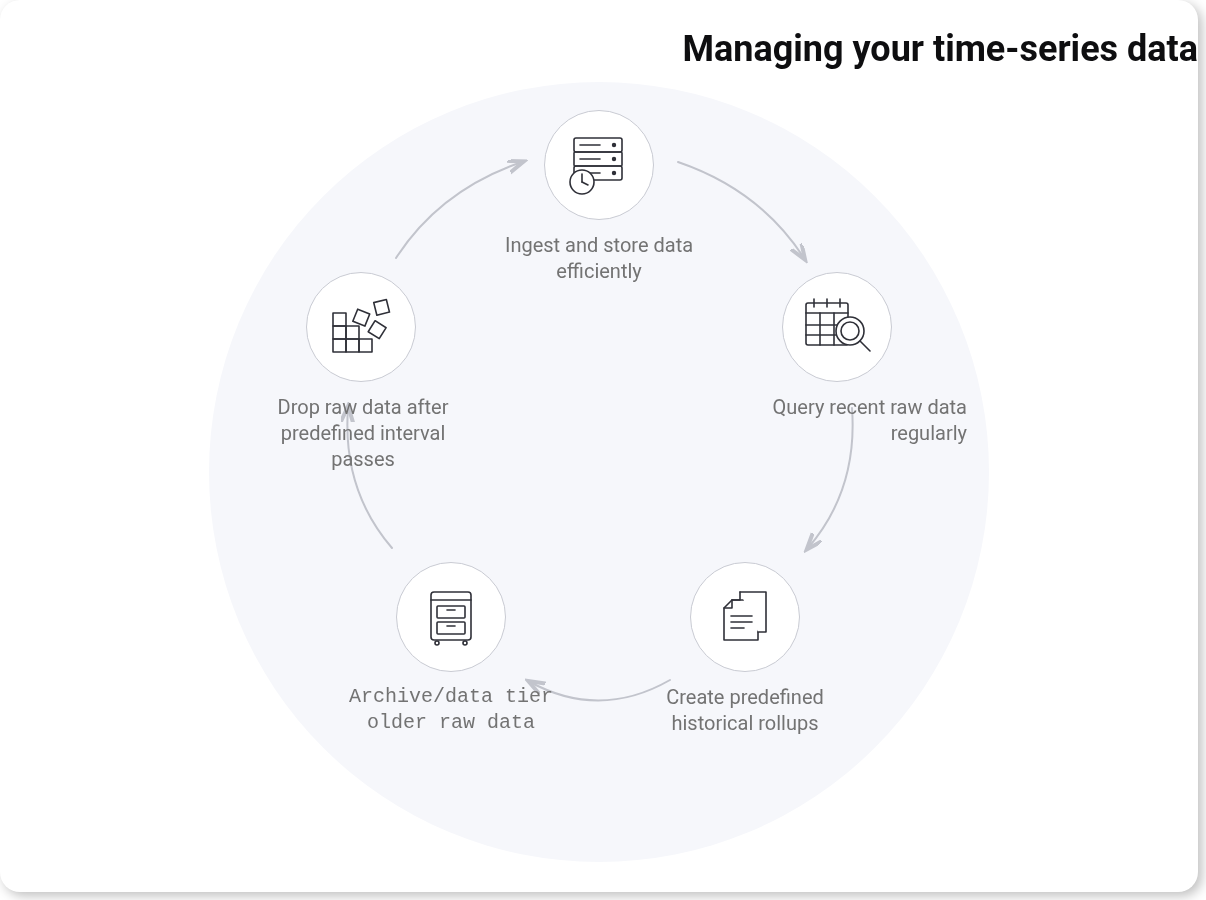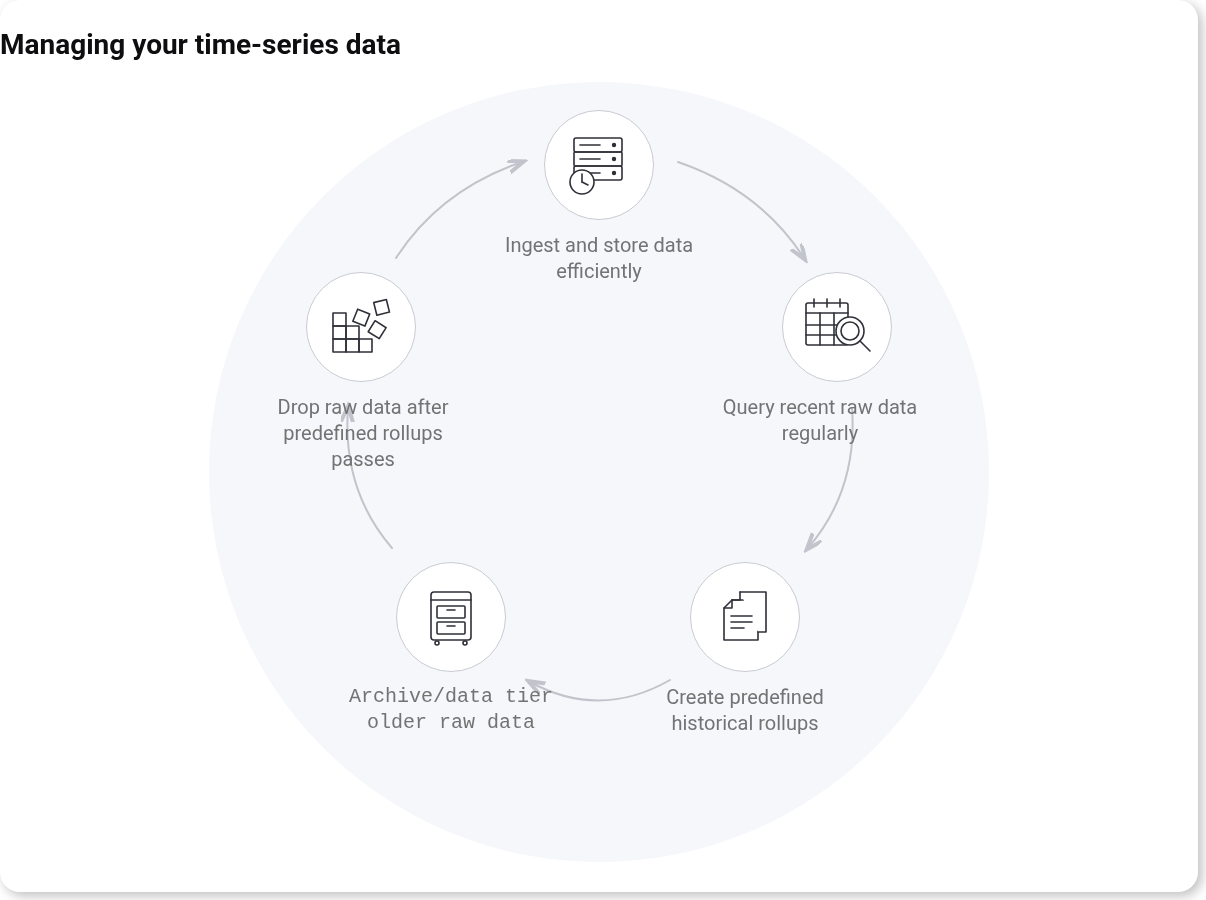--- a/index.html
+++ b/index.html
@@ -20,22 +20,22 @@
     background: #ffffff;
     border-radius: 20px;
     box-shadow: 4px 4px 12px rgba(0,0,0,0.25);
     overflow: hidden;
   }
   .title {
     position: absolute;
     top: 28px;
     left: 0;
     width: 100%;
-    text-align: left;
-    font-size: 28px;
+    text-align: right;
+    font-size: 36px;
     font-weight: 700;
     color: #0e0e10;
   }
   .cycle-bg {
     position: absolute;
     left: 50%;
     top: 82px;
     width: 780px;
     height: 780px;
     margin-left: -390px;
@@ -135,21 +135,21 @@
         <line x1="34" y1="18" x2="34" y2="50"></line>
         <line x1="14" y1="4" x2="14" y2="12"></line>
         <line x1="27" y1="4" x2="27" y2="12"></line>
         <line x1="40" y1="4" x2="40" y2="12"></line>
         <circle cx="50" cy="36" r="14" fill="#ffffff"></circle>
         <circle cx="50" cy="36" r="9"></circle>
         <line x1="60" y1="46" x2="70" y2="56"></line>
       </g>
     </svg>
   </div>
-  <div class="label" style="left:710px; top:394px;">Query recent raw data regularly</div>
+  <div class="label" style="left:747px; top:394px;text-align:right;">Query recent raw data regularly</div>
 
   <div class="stage" style="left:690px; top:562px;">
     <svg width="62" height="62" viewBox="0 0 62 62">
       <g fill="none" stroke="#2f3038" stroke-width="1.6" stroke-linecap="round" stroke-linejoin="round">
         <path d="M18 14 h26 v40 h-34 v-32 z" fill="#ffffff"></path>
         <path d="M18 14 v8 h-8"></path>
         <path d="M26 6 h26 v40 h-8" fill="#ffffff"></path>
         <path d="M26 6 v8 h-8"></path>
         <line x1="17" y1="30" x2="38" y2="30"></line>
         <line x1="17" y1="36" x2="38" y2="36"></line>
@@ -183,15 +183,15 @@
         <rect x="32" y="42" width="13" height="13"></rect>
         <rect x="6" y="29" width="13" height="13"></rect>
         <rect x="19" y="29" width="13" height="13"></rect>
         <rect x="6" y="16" width="13" height="13"></rect>
         <rect x="28" y="14" width="13" height="13" transform="rotate(22 34 20)"></rect>
         <rect x="48" y="4" width="13" height="13" transform="rotate(-14 54 10)"></rect>
         <rect x="44" y="26" width="13" height="13" transform="rotate(32 50 32)"></rect>
       </g>
     </svg>
   </div>
-  <div class="label" style="left:251px; top:394px; width:224px;">Drop raw data after predefined rollups passes</div>
+  <div class="label" style="left:251px; top:394px; width:224px;">Drop raw data after predefined interval passes</div>
 
 </div>
 
 </body></html>

